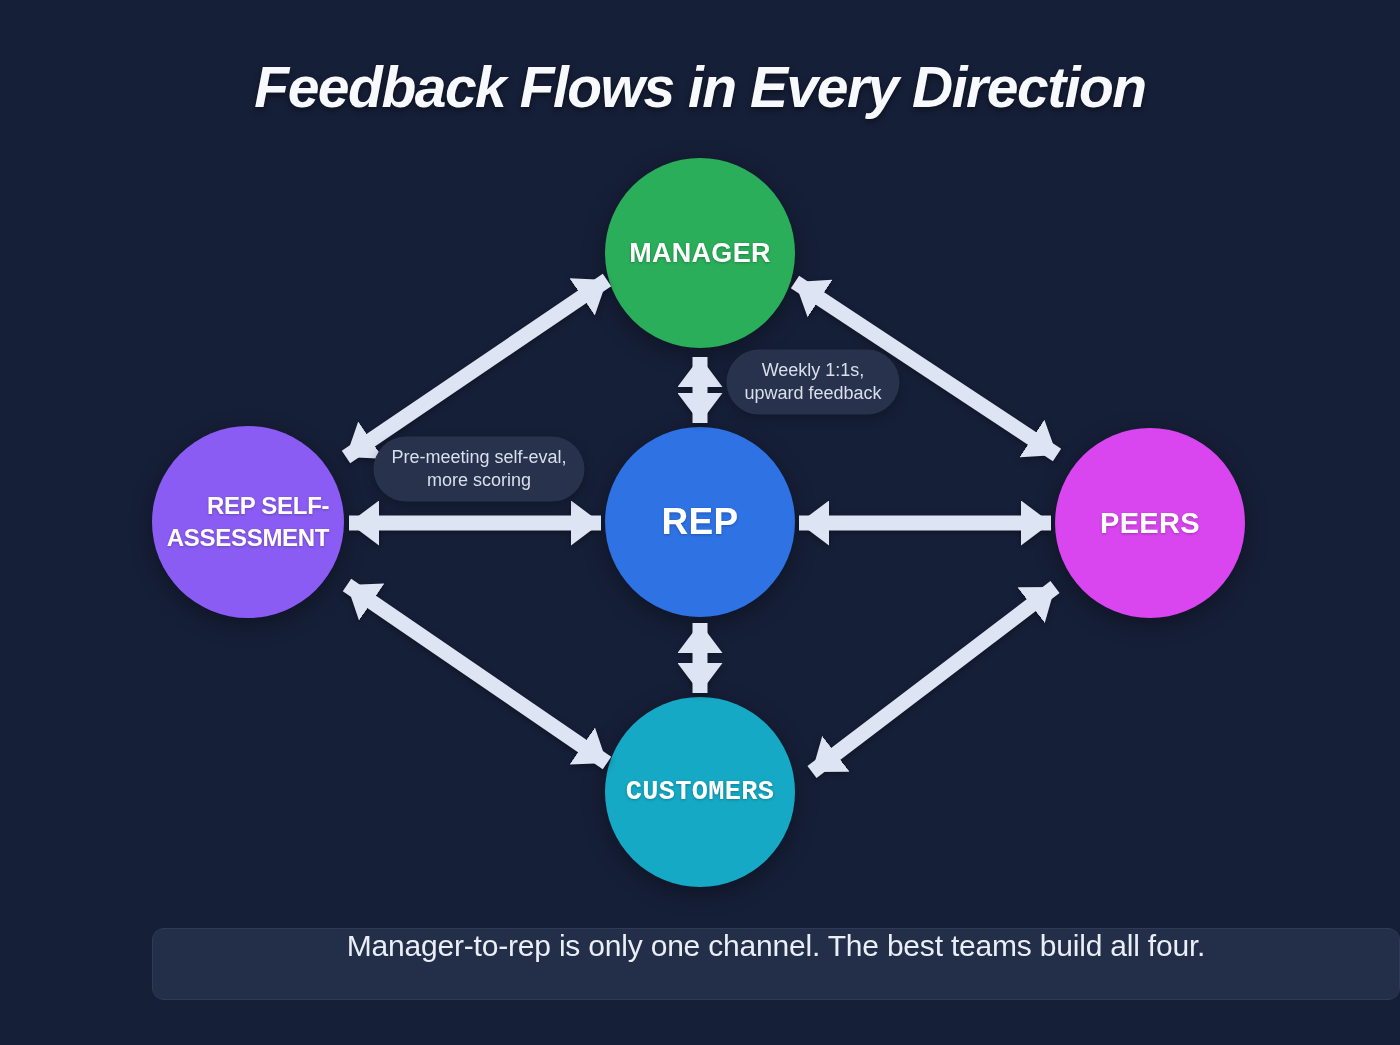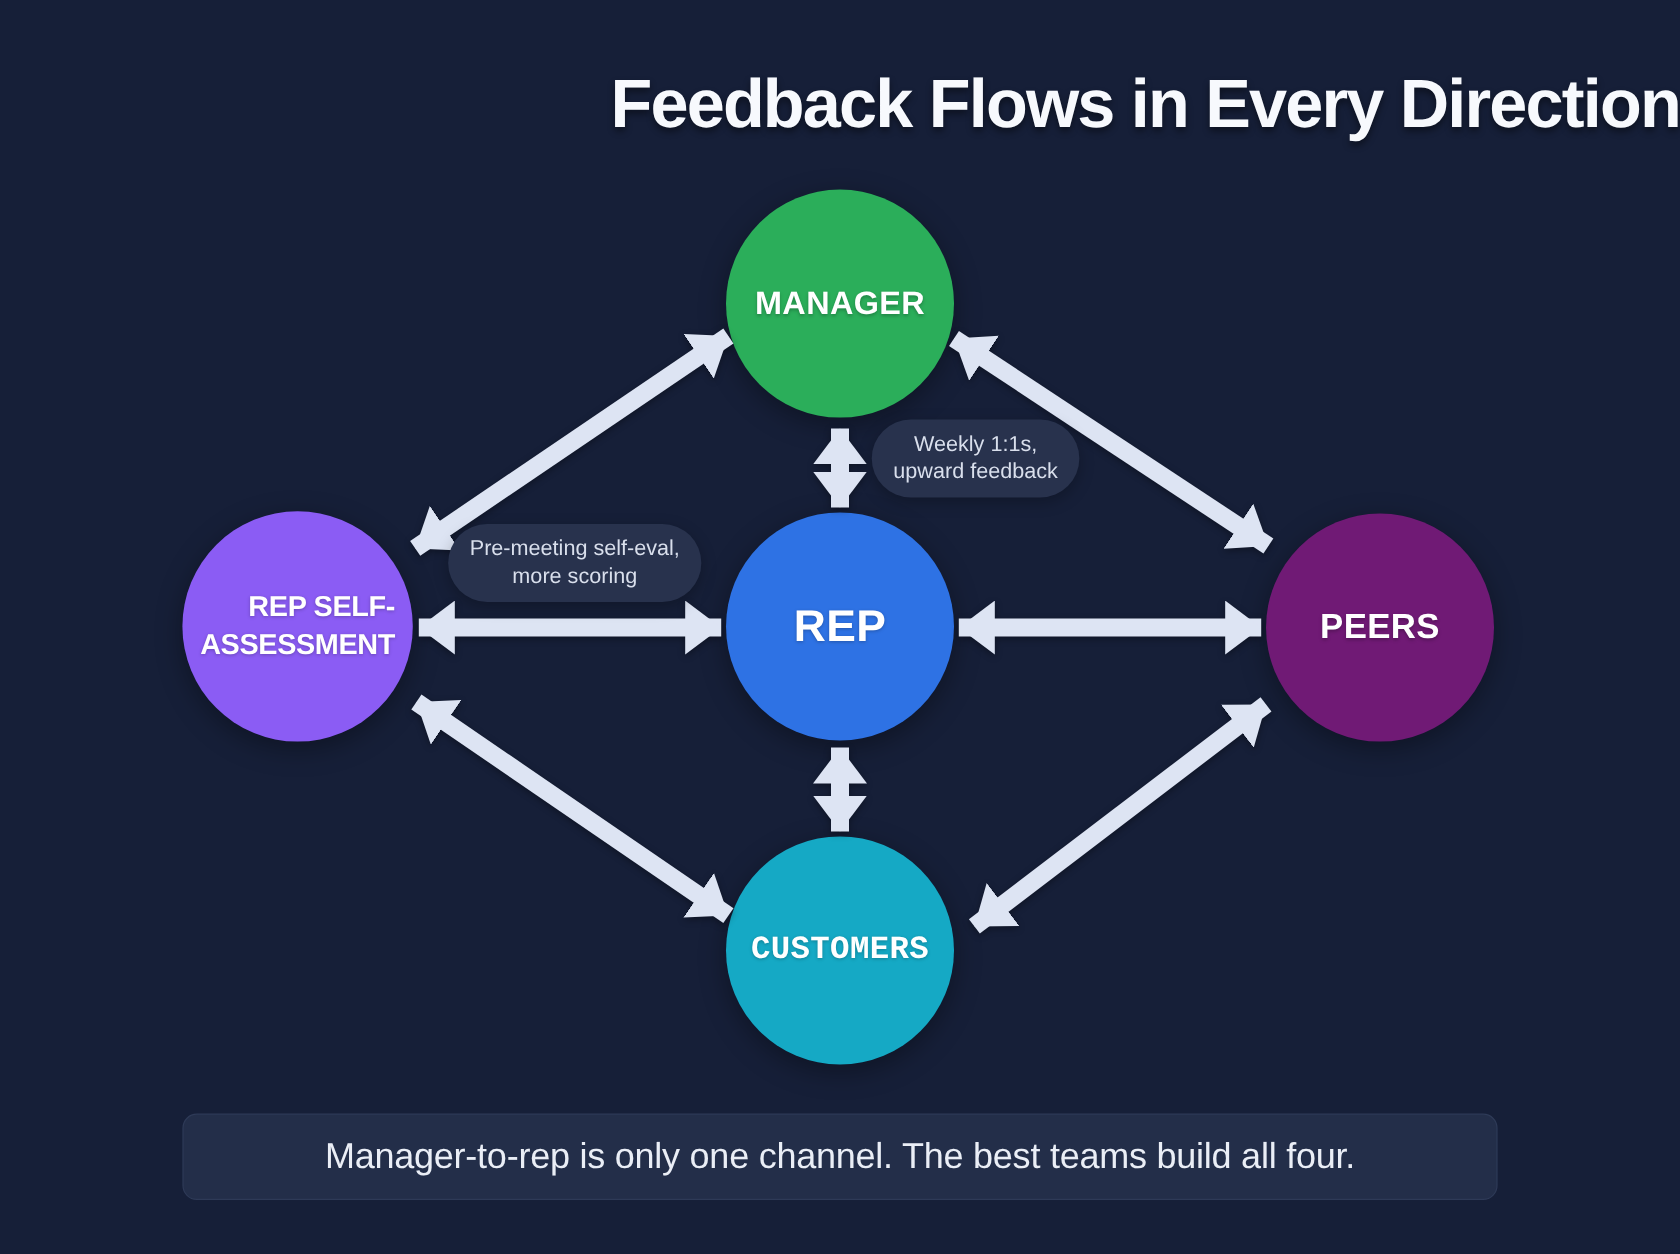--- a/index.html
+++ b/index.html
@@ -11,26 +11,27 @@
     width: 1400px;
     height: 1045px;
     background: #161f38;
   }
 
   .title {
     position: absolute;
     top: 54px;
     left: 0;
     width: 100%;
-    text-align: right;
+    text-align: center;
     color: #f7f9fd;
     font-size: 57px;
     font-weight: 700;
     letter-spacing: -1.5px;
     text-shadow: 0 3px 6px rgba(0,0,0,0.45);
+    font-style: italic;
   }
 
   .arrows {
     position: absolute;
     top: 0; left: 0;
     width: 1400px; height: 1045px;
     z-index: 2;
   }
   .arrow-line {
     stroke: currentColor;
@@ -80,26 +81,26 @@
   }
   .pill-manager-rep   { left: 813px; top: 382px; }
   .pill-self-rep      { left: 479px; top: 469px; }
   .pill-rep-peers     { left: 926px; top: 468px; }
   .pill-rep-customers { left: 839px; top: 659px; }
 
   .caption-bar {
     position: absolute;
     left: 152px;
     top: 928px;
-    width: 1096px;
+    width: 1248px;
     height: 72px;
     border-radius: 12px;
     border: 1px solid #2e3a57;
     display: flex;
-    align-items: center;
+    align-items: flex-start;
     justify-content: center;
     z-index: 3;
   }
   .caption-bar .caption-text {
     color: #eaeef6;
     font-size: 30px;
     letter-spacing: -0.2px;
   }
 </style>
 </head>
@@ -133,21 +134,21 @@
     <span class="node-label">REP</span>
   </div>
 
   <div class="node node-self" style="background-color: rgb(139, 92, 244);">
     <span class="node-label">
       <span>REP SELF-</span><br>
       <span>ASSESSMENT</span>
     </span>
   </div>
 
-  <div class="node node-peers" style="background-color: #701a75; align-items: center;">
+  <div class="node node-peers" style="background-color: #d946ef; align-items: center;">
     <span class="node-label">PEERS</span>
   </div>
 
   <div class="node node-customers" style="background-color: rgb(21, 169, 197); font-family: Liberation Mono, monospace;">
     <span class="node-label">CUSTOMERS</span>
   </div>
 
   <div class="pill pill-manager-rep" style="background-color: rgb(40, 50, 77);">
     <span>Weekly 1:1s,</span><br>
     <span>upward feedback</span>

